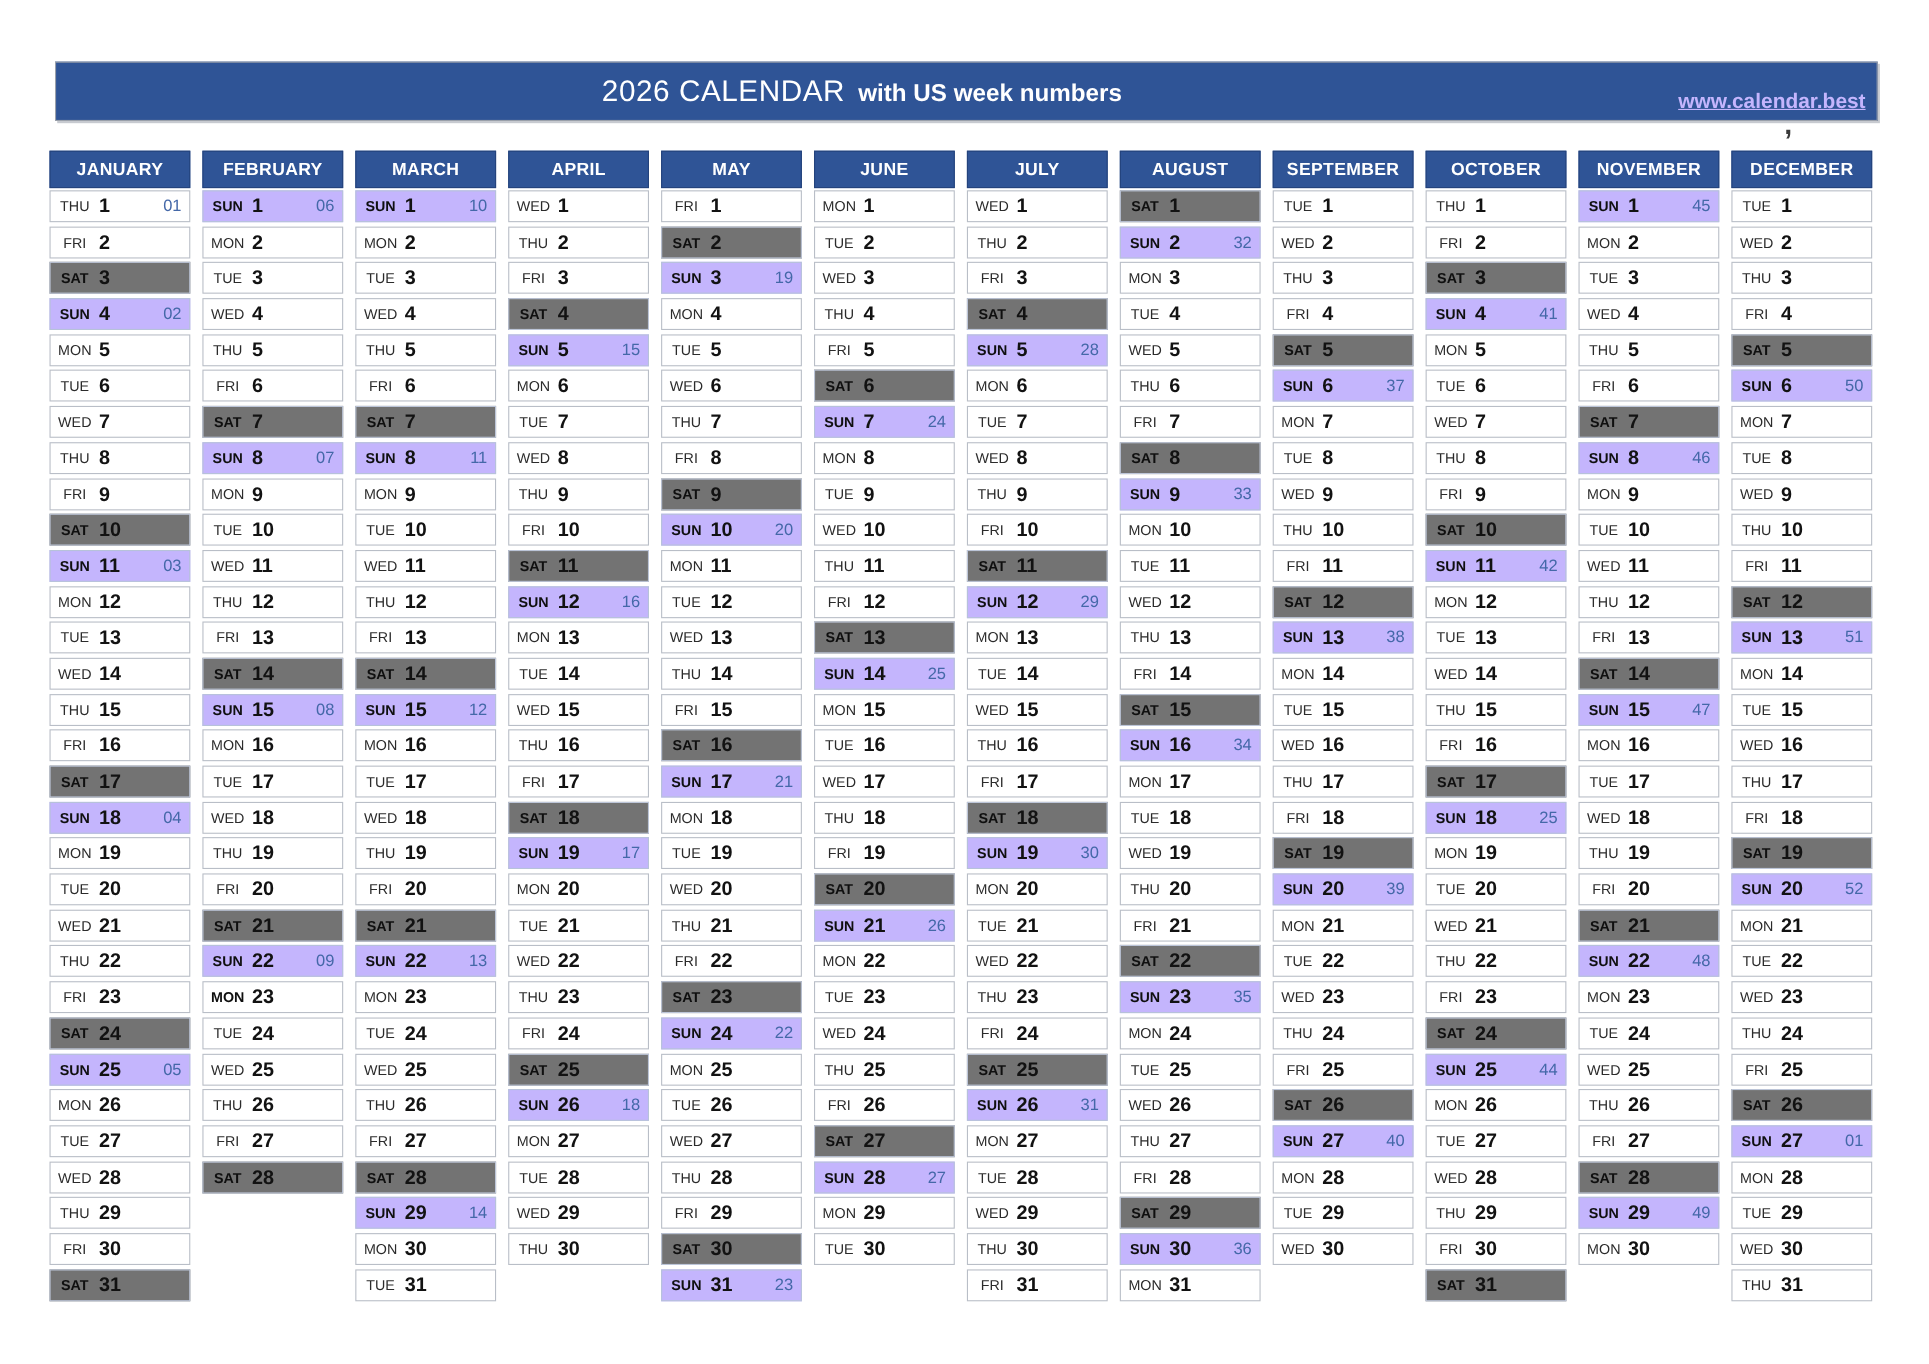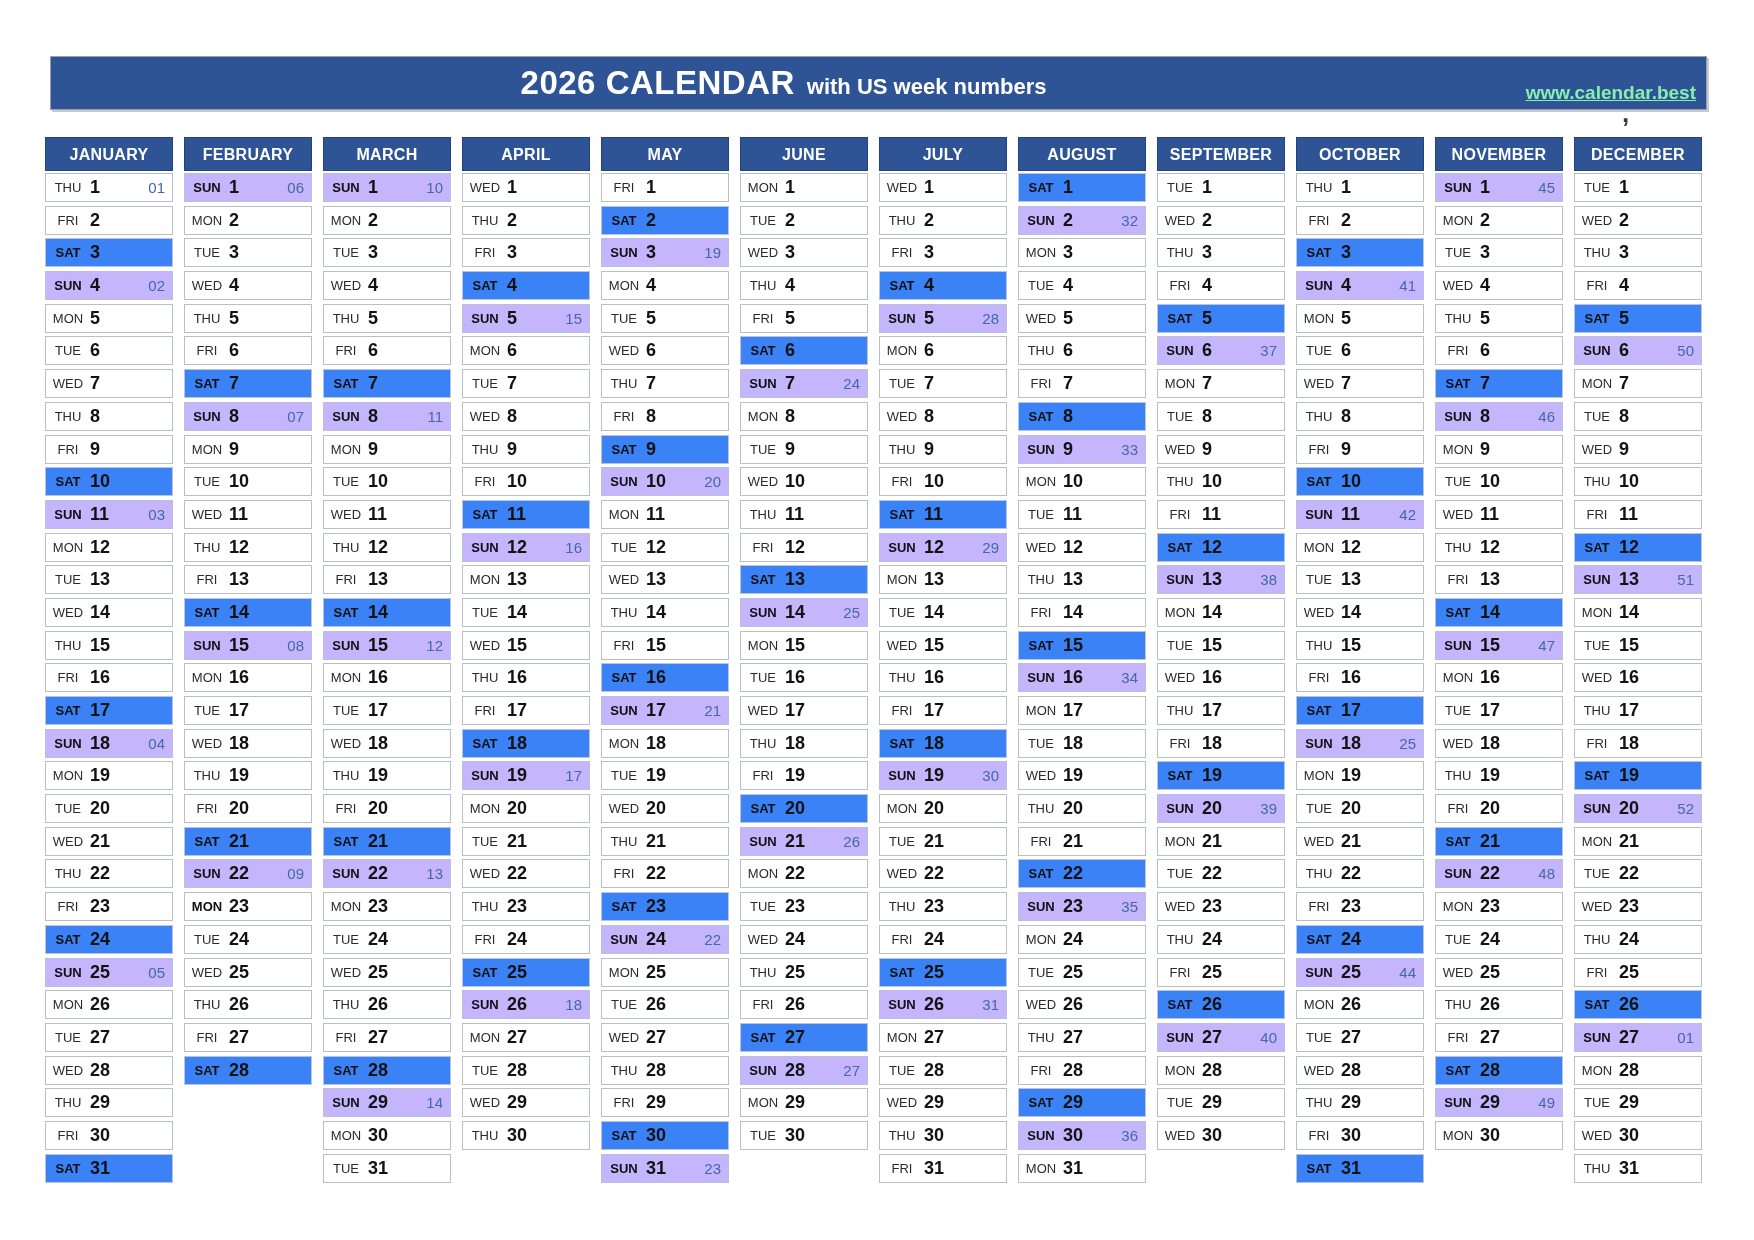--- a/index.html
+++ b/index.html
@@ -10,24 +10,24 @@
   .banner{
     position:absolute;left:50px;top:56px;width:1657px;height:54px;
     background:#2f5496;box-sizing:border-box;
     border:1px solid #9aa0aa;box-shadow:2px 2px 0 #c7cad0;
     display:flex;align-items:center;justify-content:center;
   }
   .title-wrap{
     display:flex;align-items:baseline;white-space:nowrap;color:#ffffff;
     transform:translateX(-95px);
   }
-  .title-main{font-size:33px;font-weight:bold;letter-spacing:0.5px;}
+  .title-main{font-size:27px;font-weight:normal;letter-spacing:0.5px;}
   .title-sub{font-size:22px;font-weight:bold;margin-left:12px;}
   .site-link{
-    position:absolute;right:10px;bottom:5px;color:#86efac;
+    position:absolute;right:10px;bottom:5px;color:#c4b5fd;
     font-size:19px;font-weight:bold;text-decoration:underline;cursor:pointer;
   }
   .comma-artifact{
     position:absolute;left:1622px;top:100px;font-size:26px;line-height:1;
     color:#3a3a3a;font-weight:bold;
   }
   .months{
     position:absolute;left:45px;top:137px;
     display:grid;grid-template-columns:repeat(12,128px);column-gap:11px;
     align-items:start;
@@ -37,21 +37,21 @@
     height:34px;line-height:33px;box-sizing:border-box;
     background:#2f5496;border:1px solid #24437c;
     color:#ffffff;text-align:center;font-weight:bold;font-size:16px;
     letter-spacing:0.3px;margin-bottom:2px;
   }
   .day{
     height:29px;box-sizing:border-box;margin-bottom:3.7px;
     border:1px solid #b9bec7;background:#ffffff;
     display:flex;align-items:center;
   }
-  .day.sat{background:#3b82f6;border-color:#bcc5d8;}
+  .day.sat{background:#737373;border-color:#bcc5d8;}
   .day.sun{background:#c4b5fd;border-color:#b7c2da;}
   .dw{width:44px;text-align:center;font-size:13px;color:#2b2b2b;flex:0 0 44px;}
   .dw.b{font-weight:bold;color:#0f0f0f;}
   .dn{font-size:18px;font-weight:bold;color:#121212;}
   .wk{margin-left:auto;padding-right:7px;font-size:15px;font-weight:normal;color:#4468a8;}
 </style>
 </head>
 <body>
 
 <div class="banner">

